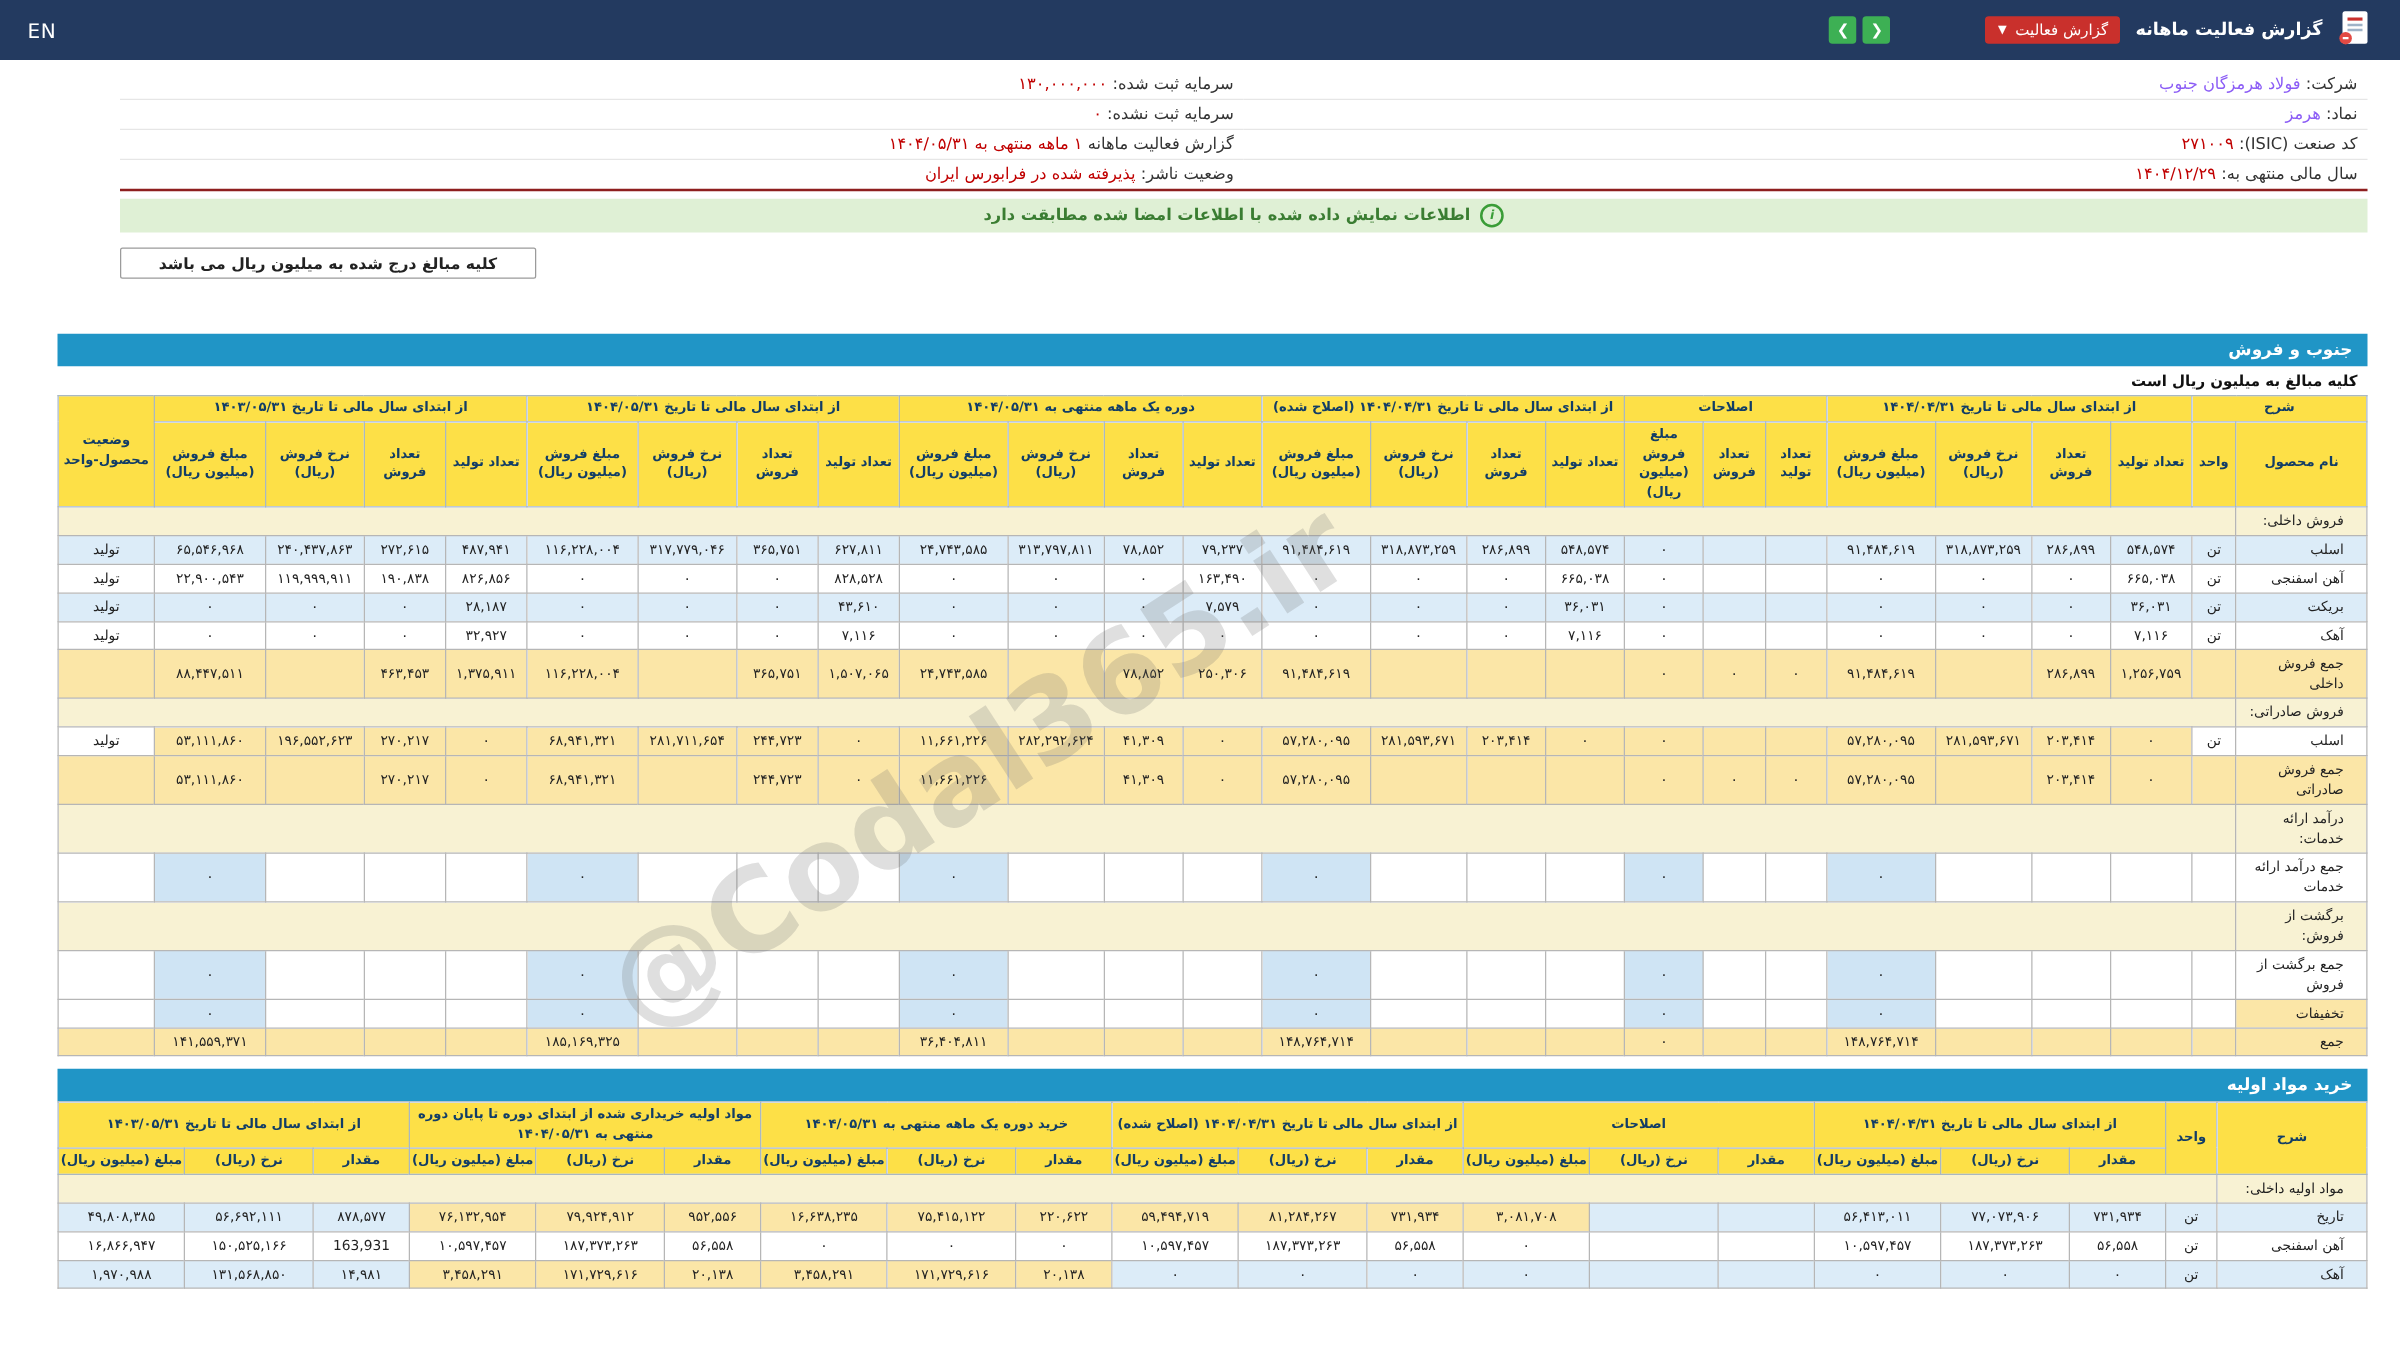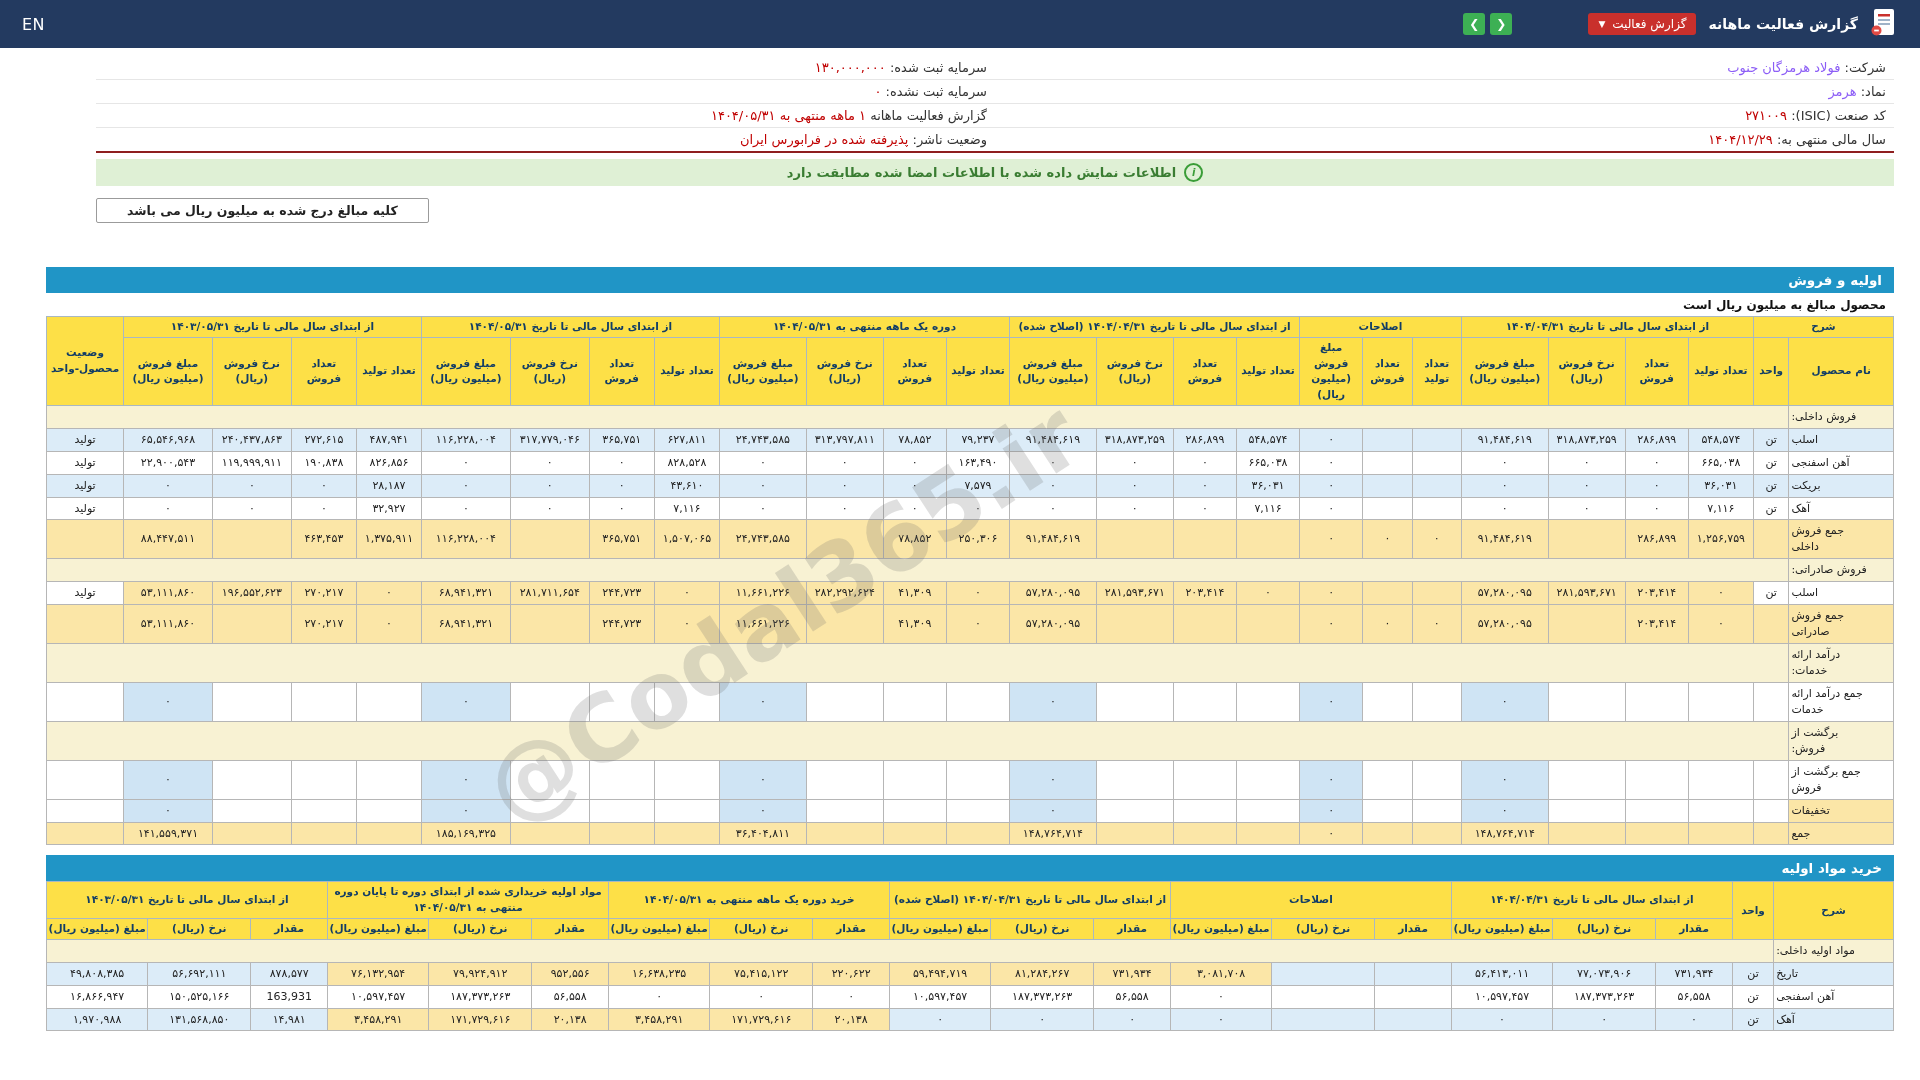--- a/index.html
+++ b/index.html
@@ -49,21 +49,21 @@
   .band-2{margin-top:10px;}
   .table-note{font-size:12px;font-weight:bold;color:#111;padding:5px 8px 4px;}
 
   
   table.data{width:100%;border-collapse:collapse;table-layout:fixed;}
   table.data th{background:#fde047;color:#123d66;font-size:10.5px;font-weight:bold;
     border:1px solid #a9b8c2;padding:2px 1px;line-height:1.5;text-align:center;
     overflow:hidden;}
   table.data td{border:1px solid #b6b6b6;font-size:11px;color:#222;text-align:center;
     padding:3px 2px;line-height:1.45;overflow:hidden;word-wrap:break-word;background:#fff;}
-  table.data td.lbl{text-align:left;padding-right:18px;}
+  table.data td.lbl{text-align:right;padding-right:18px;}
   tr.section td{background:#f8f2d3;}
   tr.r-blue td{background:#dcecf8;}
   tr.r-white td{background:#fff;}
   tr.r-wheat td{background:#fbe6a7;}
   td.c-yellow{background:#fbe6a7 !important;}
   td.c-blue{background:#cfe4f4 !important;}
 
   
   .watermark{position:absolute;left:440px;top:560px;transform:rotate(-33deg);
     font-size:92px;font-weight:bold;color:rgba(110,110,110,0.22);z-index:9;
@@ -124,23 +124,23 @@
   <div class="banner">
     <span class="info-circle">i</span>
     <span>اطلاعات نمایش داده شده با اطلاعات امضا شده مطابقت دارد</span>
   </div>
 
   <div class="note-box-wrap">
     <span class="note-box">کلیه مبالغ درج شده به میلیون ریال می باشد</span>
   </div>
 
   <div class="section-band band-1">
-    <span>اولیه و فروش</span>
+    <span>جنوب و فروش</span>
   </div>
-  <div class="table-note">محصول مبالغ به میلیون ریال است</div>
+  <div class="table-note">کلیه مبالغ به میلیون ریال است</div>
   <table class="data" id="sales-table">
       <colgroup>
         <col style="width: 5.3%;">
         <col style="width: 1.8%;">
         <col style="width: 3.3%;">
         <col style="width: 3.2%;">
         <col style="width: 3.9%;">
         <col style="width: 4.4%;">
         <col style="width: 2.5%;">
         <col style="width: 2.5%;">

